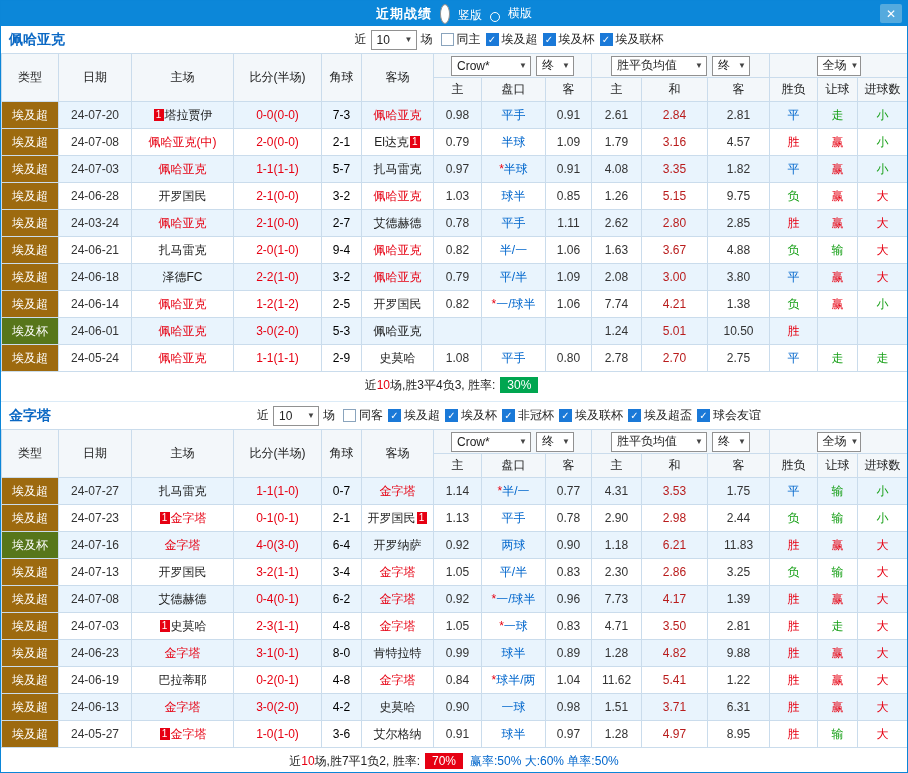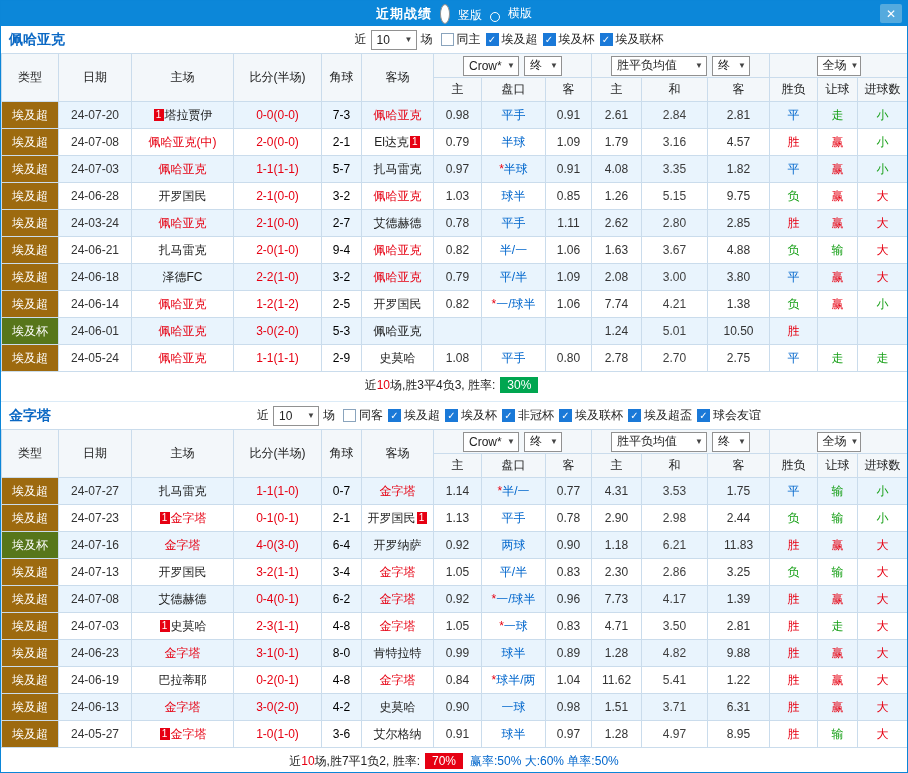--- a/index.html
+++ b/index.html
@@ -10,37 +10,37 @@
   .titlebar .title{font-size:13px;font-weight:bold;letter-spacing:1px}
   .radio{display:inline-flex;align-items:flex-end;gap:8px;font-size:12px;cursor:pointer}
   .rdot{width:10px;height:10px;border:1px solid #fff;border-radius:50%;display:inline-block}
   .rdot.sel{background:#fff}
   .close-btn{position:absolute;right:5px;top:3px;width:22px;height:19px;background:#54aade;color:#fff;display:flex;align-items:center;justify-content:center;font-size:12px;border-radius:2px;cursor:pointer}
   .section-bar{height:27px;display:flex;align-items:center;padding:0 8px;font-size:12px;color:#222}
   .team-name{color:#0a68c4;font-weight:bold;font-size:14px;flex:0 0 115px}
   .filters{flex:1;display:flex;align-items:center;justify-content:center;gap:4px}
   .sel{display:inline-flex;align-items:center;justify-content:space-between;border:1px solid #919191;background:#fff;height:20px;padding:0 3px 0 5px;font-size:12px;color:#222;cursor:pointer;white-space:nowrap}
   .sel .arr{font-size:8px;color:#444;margin-left:4px}
-  .w38{width:38px}.w46{width:46px}.w56{width:44px}.w64{width:56px}.w96{width:96px}
+  .w38{width:38px}.w46{width:46px}.w56{width:44px}.w64{width:80px}.w96{width:96px}
   .cbs{display:inline-flex;align-items:center;margin-left:4px}
   .cb{display:inline-flex;align-items:center;gap:3px;margin-right:5px;cursor:pointer}
   .cbbox{width:13px;height:13px;border:1px solid #8aa4bd;background:#fff;display:inline-flex;align-items:center;justify-content:center;font-size:10px;line-height:1;color:#fff}
   .cbbox.checked{background:#1a79d8;border-color:#1a79d8}
   table.matches{width:100%;border-collapse:collapse;table-layout:fixed;font-size:12px}
   .matches th,.matches td{border:1px solid #cadcec;text-align:center;padding:0 1px;overflow:hidden;white-space:nowrap}
   .matches thead th{background:#f3f7fa;font-weight:normal;color:#222;height:24px}
   .matches tbody td{height:27px}
   .matches tbody tr:nth-child(odd){background:#e9f4fd}
   .selwrap{display:flex;justify-content:center;align-items:center;gap:5px}
   td.league{color:#fff}
   td.date{color:#333}
   td.score{color:#e60012}
   td.hcap{color:#0066cc}
   td.hcap .star{color:#e60012}
-  td.avgdraw{color:#404040}
+  td.avgdraw{color:#b91c1c}
   td.odds{color:#333}
   .team{color:#222}
   .team.red{color:#e60012}
   .badge1{display:inline-block;background:#e60012;color:#fff;font-size:10px;line-height:12px;min-width:10px;padding:0 1px;margin:0 1px;vertical-align:1px}
   .stats{height:26px;display:flex;align-items:center;justify-content:center;font-size:12px;color:#222}
   .stats .count{color:#e60012}
   .stats .rate-badge{color:#fff;padding:1px 7px;margin:0 5px;display:inline-block}
   .stats .post{color:#0066cc;margin-left:2px}
   .section + .section{border-top:1px solid #dcebf7;margin-top:3px}
 </style>

